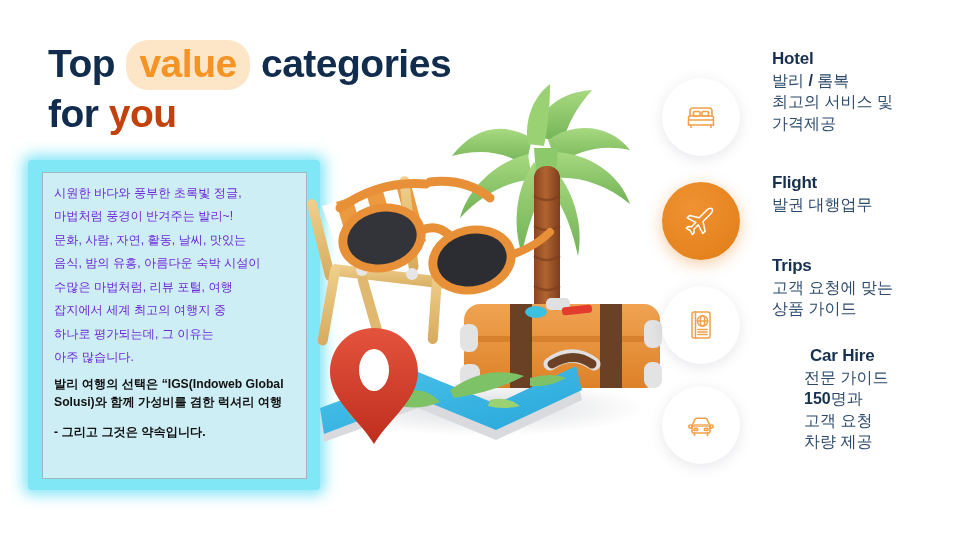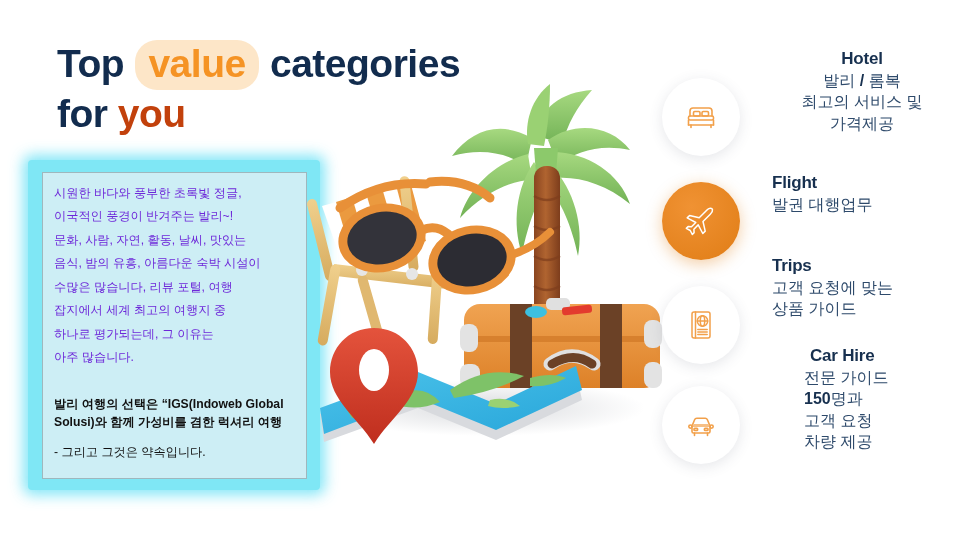--- a/index.html
+++ b/index.html
@@ -11,21 +11,21 @@
   }
   #page {
     position: relative;
     width: 960px; height: 540px;
     background: #ffffff;
   }
 
   
   .title-block {
     position: absolute;
-    left: 57px; top: 40px;
+    left: 48px; top: 40px;
     width: 600px;
   }
   .title-line {
     font-size: 39px;
     font-weight: 800;
     color: #122c4e;
     letter-spacing: -0.5px;
     line-height: 1.22;
     white-space: nowrap;
   }
@@ -61,26 +61,26 @@
     font-size: 12.2px;
     color: #6d28d9;
     line-height: 1.92;
     white-space: nowrap;
   }
   .desc-para {
     font-size: 12.2px;
     color: #111111;
     font-weight: bold;
     line-height: 1.42;
-    margin-top: 27px;
+    margin-top: 7px;
   }
   .desc-last {
     font-size: 12.2px;
     color: #111111;
-    font-weight: normal;
+    font-weight: bold;
     line-height: 1.4;
     margin-top: 13px;
   }
 
   
   .illus {
     position: absolute;
     left: 300px; top: 78px;
     width: 370px; height: 400px;
   }
@@ -117,43 +117,43 @@
     line-height: 1.28;
     letter-spacing: -0.2px;
   }
   .cat-line {
     font-size: 16px;
     color: #2e4a6b;
     line-height: 1.34;
     white-space: nowrap;
   }
   .cat-line b { font-weight: 800; color: #17304f; }
-  .c1 { top: 48px; text-align: center; }
+  .c1 { top: 48px; }
   .c2 { top: 172px; }
   .c3 { top: 255px; }
   .c4 { top: 345px; margin-left: 32px; }
   .c4 .cat-title { padding-left: 6px; }
 </style>
 </head>
 <body>
 
 <div id="page">
 
   <div class="title-block">
     <div class="title-line"><span>Top </span><span class="hl-pill">value</span><span> categories</span></div>
     <div class="title-line"><span>for </span><span class="hl-red">you</span></div>
   </div>
 
   <div class="desc-glow"></div>
   <div class="desc-box">
     <div class="desc-line">시원한 바다와 풍부한 초록빛 정글,</div>
-    <div class="desc-line">이국적인 풍경이 반겨주는 발리~!</div>
+    <div class="desc-line">마법처럼 풍경이 반겨주는 발리~!</div>
     <div class="desc-line">문화, 사람, 자연, 활동, 날씨, 맛있는</div>
     <div class="desc-line">음식, 밤의 유흥, 아름다운 숙박 시설이</div>
-    <div class="desc-line">수많은 많습니다, 리뷰 포털, 여행</div>
+    <div class="desc-line">수많은 마법처럼, 리뷰 포털, 여행</div>
     <div class="desc-line">잡지에서 세계 최고의 여행지 중</div>
     <div class="desc-line">하나로 평가되는데, 그 이유는</div>
     <div class="desc-line">아주 많습니다.</div>
     <div class="desc-para">발리 여행의 선택은 “IGS(Indoweb Global Solusi)와 함께 가성비를 겸한 럭셔리 여행</div>
     <div class="desc-last">- 그리고 그것은 약속입니다.</div>
   </div>
 
   <div class="illus">
     <svg width="370" height="400" viewBox="0 0 370 400" xmlns="http://www.w3.org/2000/svg">
       <defs>

